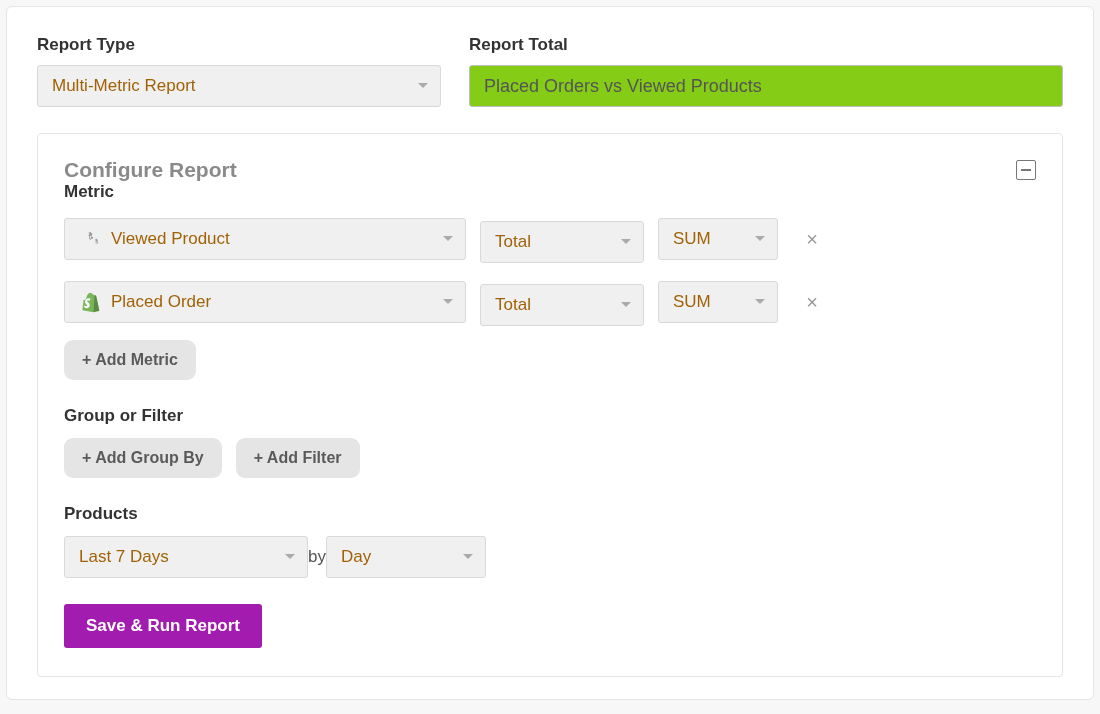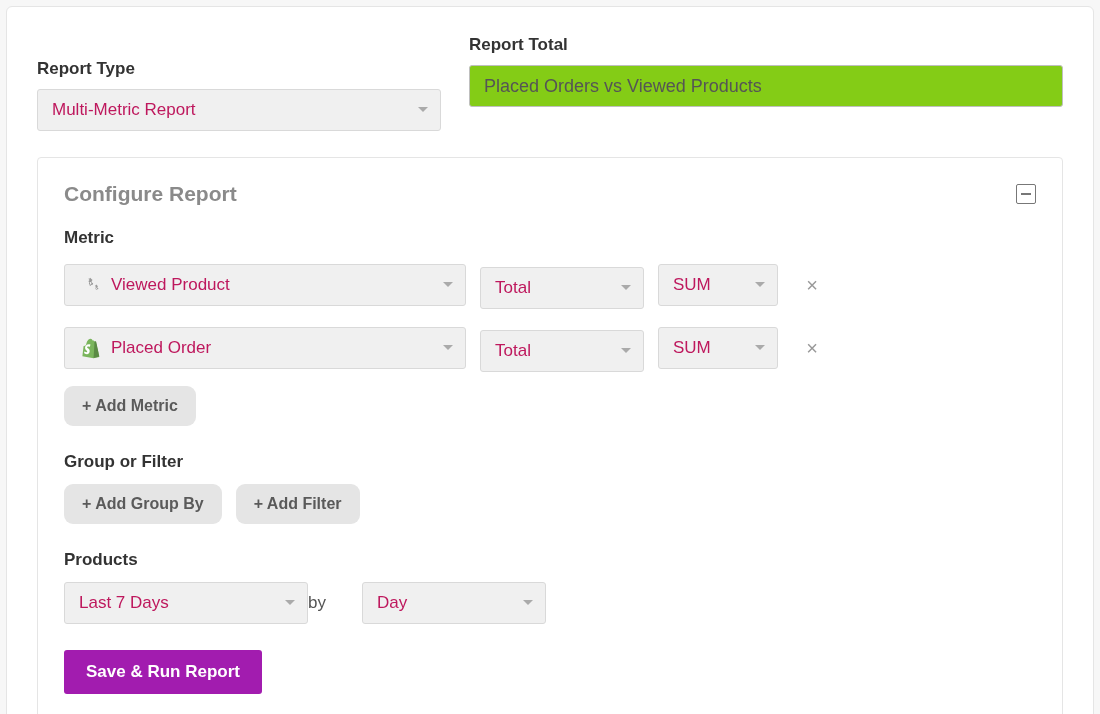--- a/index.html
+++ b/index.html
@@ -13,40 +13,40 @@
     background: #fff;
     border: 1px solid #e5e5e5;
     border-radius: 6px;
     padding: 28px 30px 22px 30px;
   }
   .top-row {
     display: flex;
     gap: 28px;
     margin-bottom: 26px;
   }
-  .top-col-left { flex: 0 0 404px; margin-top: 24px; }
+  .top-col-left { flex: 0 0 404px; }
   .top-col-right { flex: 1; }
   .field-label {
     font-size: 17px;
     font-weight: 700;
     color: #333;
     margin-bottom: 10px;
     display: block;
   }
   .select {
     position: relative;
     background: #f0f0f0;
     border: 1px solid #d9d9d9;
     border-radius: 3px;
     height: 42px;
     display: flex;
     align-items: center;
     padding: 0 30px 0 14px;
     font-size: 17px;
-    color: #be185d;
+    color: #a16207;
     cursor: pointer;
     user-select: none;
   }
   .select .caret {
     position: absolute;
     right: 12px;
     top: 50%;
     transform: translateY(-50%);
   }
   .caret svg { display: block; }
@@ -63,21 +63,20 @@
 
   .inner-panel {
     border: 1px solid #e5e5e5;
     border-radius: 4px;
     padding: 24px 26px 28px 26px;
   }
   .panel-header {
     display: flex;
     align-items: center;
     justify-content: space-between;
-    margin-bottom: 22px;
   }
   .panel-title {
     font-size: 21px;
     font-weight: 600;
     color: #8a8a8a;
   }
   .collapse-btn {
     width: 20px;
     height: 20px;
     border: 1.5px solid #777;
@@ -146,21 +145,21 @@
   .btn-row { display: flex; gap: 14px; }
 
   .section { margin-bottom: 26px; }
 
   .timeframe-row {
     display: flex;
     align-items: center;
   }
   .tf-select { width: 244px; }
   .by-label { font-size: 17px; color: #555; }
-  .int-select { width: 184px; margin-left: 36px; }
+  .int-select { width: 160px; }
 
   .btn-primary {
     background: #a21caf;
     border: none;
     border-radius: 3px;
     padding: 12px 22px;
     font-size: 17px;
     font-weight: 600;
     color: #fff;
     cursor: pointer;

